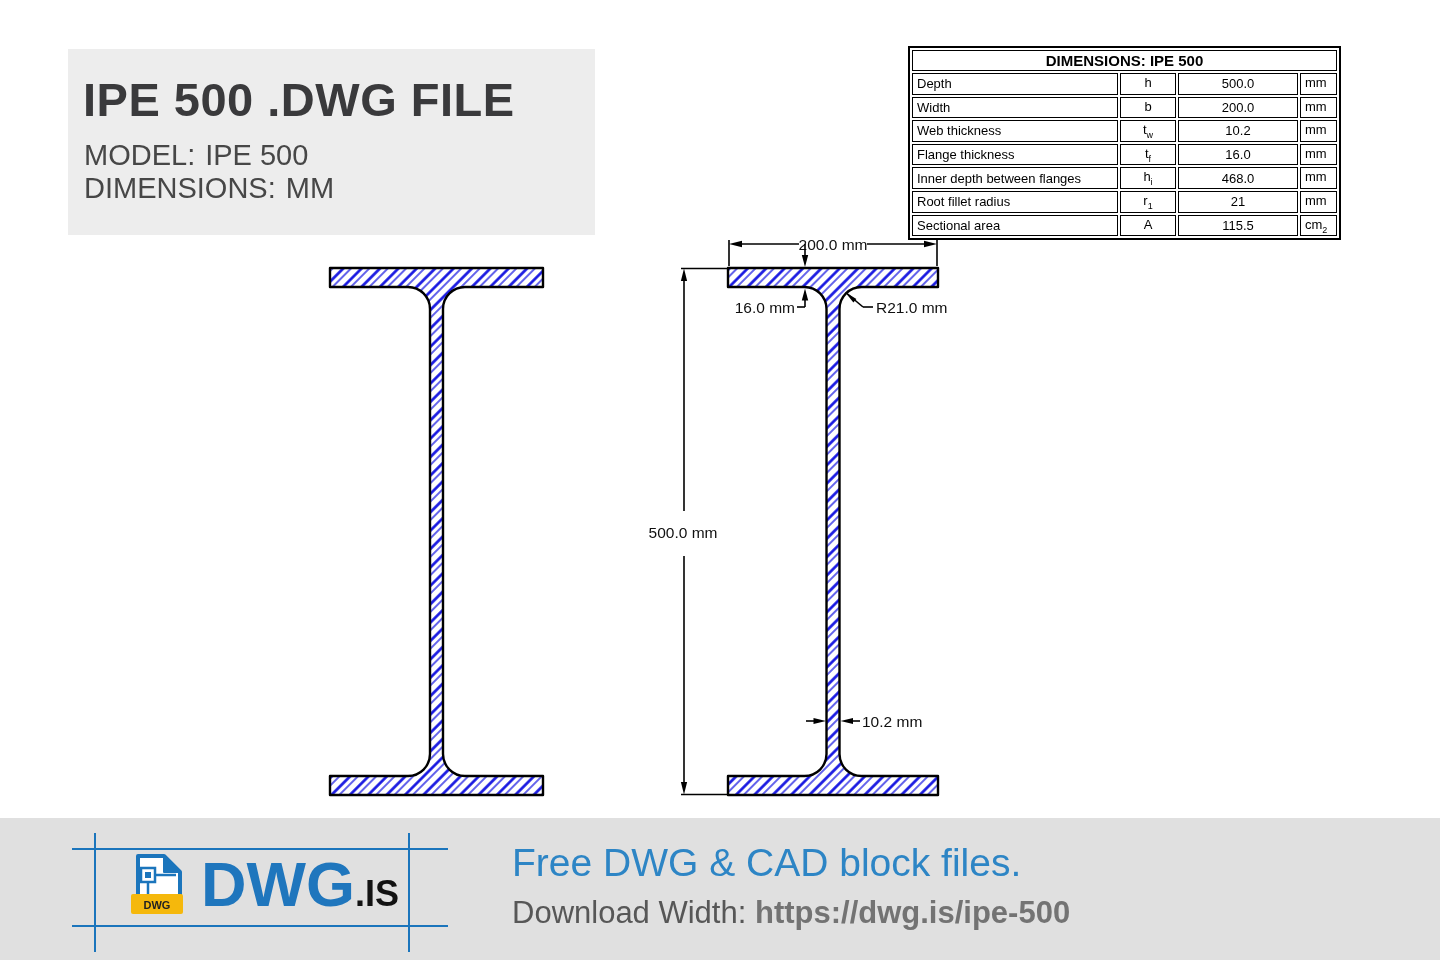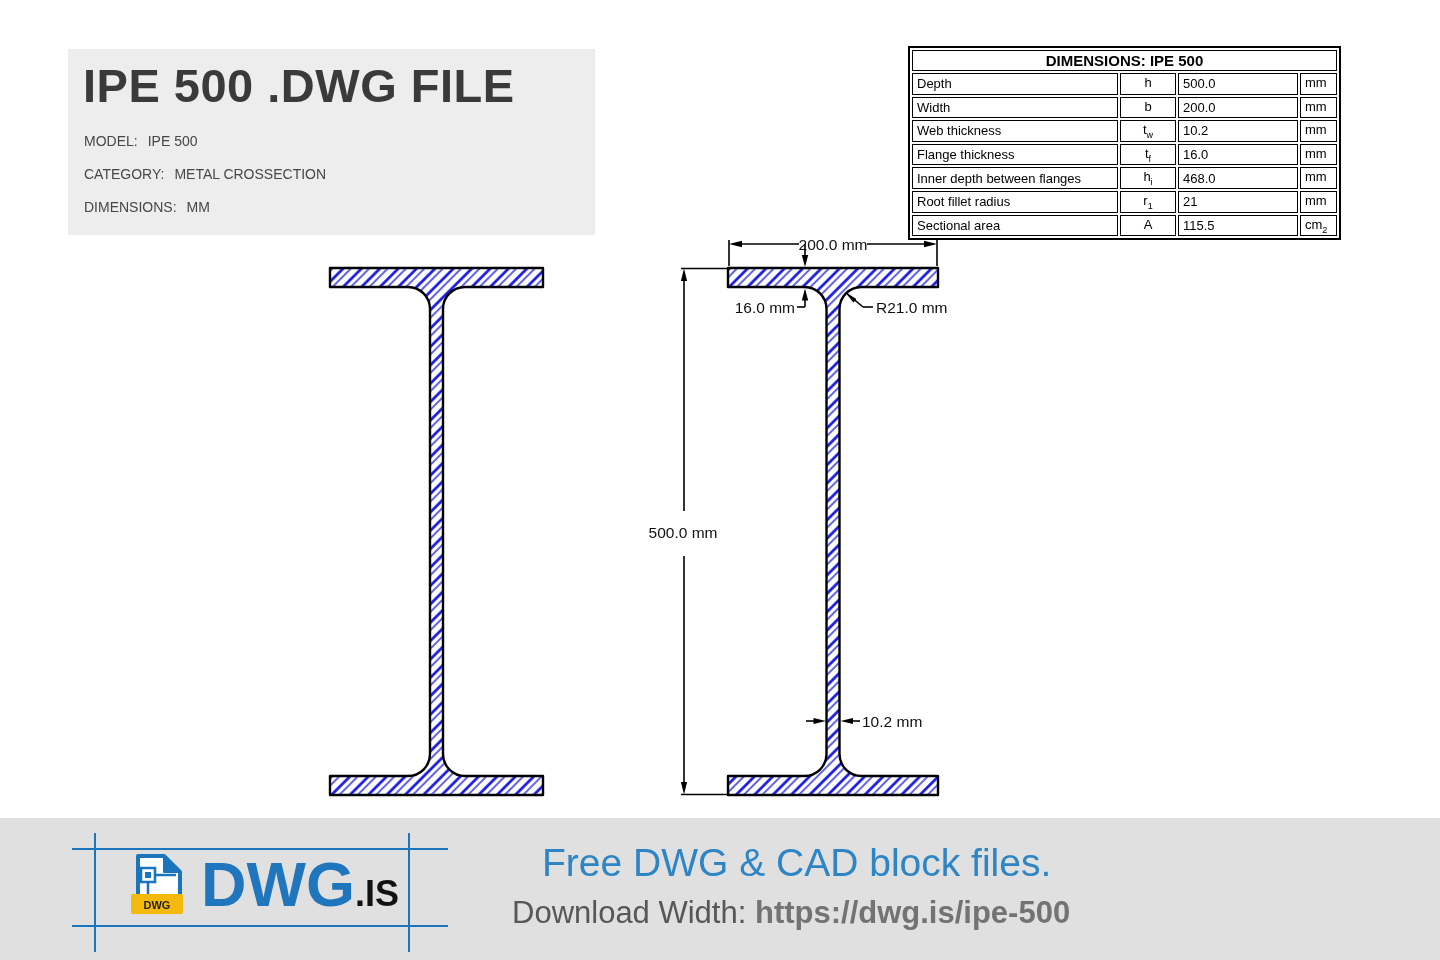--- a/index.html
+++ b/index.html
@@ -6,82 +6,79 @@
   body{
     width:1440px;height:960px;position:relative;overflow:hidden;
     background:#ffffff;font-family:"Liberation Sans",sans-serif;
   }
   
   .title-card{
     position:absolute;left:68px;top:49px;width:527px;height:186px;
     background:#ededed;
   }
   .title-card h1{
-    margin:10px 0 0 15px;font-size:47px;font-weight:700;color:#3a3a3c;
+    margin:24px 0 0 15px;font-size:47px;font-weight:700;color:#3a3a3c;
     letter-spacing:0.5px;line-height:1.15;
   }
   .title-card .meta{
-    margin:12px 0 0 16px;font-size:14px;color:#474747;line-height:33px;
+    margin:12px 0 0 16px;font-size:29px;color:#474747;line-height:33px;
   }
   .title-card .meta .lbl{margin-right:10px;}
   
   .dim-table-wrap{
     position:absolute;left:908px;top:46px;width:359px;
   }
   table.dims{
     width:100%;border-collapse:separate;border-spacing:2px;
     border:2px solid #000;background:#fff;table-layout:fixed;
     font-size:13px;color:#000;
   }
   table.dims td,table.dims th{
     border:1px solid #000;padding:1px 4px;height:16px;white-space:nowrap;
     overflow:hidden;background:#fff;
   }
   table.dims th{font-size:15px;font-weight:700;text-align:center;}
   td.c-name{text-align:left;}
   td.c-sym{text-align:center;}
-  td.c-val{text-align:left;}
+  td.c-val{text-align:center;}
   td.c-unit{text-align:left;padding-left:5px;}
   td sub{font-size:9px;}
   
   svg.drawing{position:absolute;left:0;top:0;}
   .dimtxt{font-family:"Liberation Sans",sans-serif;font-size:15.5px;fill:#101010;}
   
   .footer{
     position:absolute;left:0;top:818px;width:1440px;height:142px;
     background:#e0e0e0;
   }
   .mark{position:absolute;background:#1b75bc;}
   .mark.h{height:2px;width:376px;left:72px;}
   .mark.v{width:2px;height:119px;top:15px;}
   .logo-row{
     position:absolute;left:131px;top:35px;display:flex;align-items:flex-end;
   }
   .logo-word{display:flex;align-items:baseline;margin-left:14px;}
   .logo-dwg{font-size:63px;font-weight:700;color:#1f76bd;letter-spacing:0px;line-height:0.92;}
   .logo-is{font-size:36px;font-weight:700;color:#121212;}
   .tag1{
-    position:absolute;left:512px;top:24px;font-size:39px;color:#2d85c5;line-height:1.1;margin-left:30px;
+    position:absolute;left:512px;top:24px;font-size:39px;color:#2d85c5;line-height:1.1;
   }
   .tag2{
     position:absolute;left:512px;top:78px;font-size:31px;color:#575757;line-height:1.1;
   }
   .tag2 b{color:#737373;font-weight:700;}
 </style>
 </head>
 <body>
 
 <div class="title-card">
   <h1>IPE 500 .DWG FILE</h1>
   <div class="meta">
     <div>
       <span class="lbl">MODEL:</span><span>IPE 500</span>
-    </div>
-    <div>
-      <span class="lbl">CATEGORY:</span><span>METAL CROSSECTION</span>
     </div>
     <div>
       <span class="lbl">DIMENSIONS:</span><span>MM</span>
     </div>
   </div>
 </div>
 
 <div class="dim-table-wrap">
   <table class="dims">
     <colgroup>

